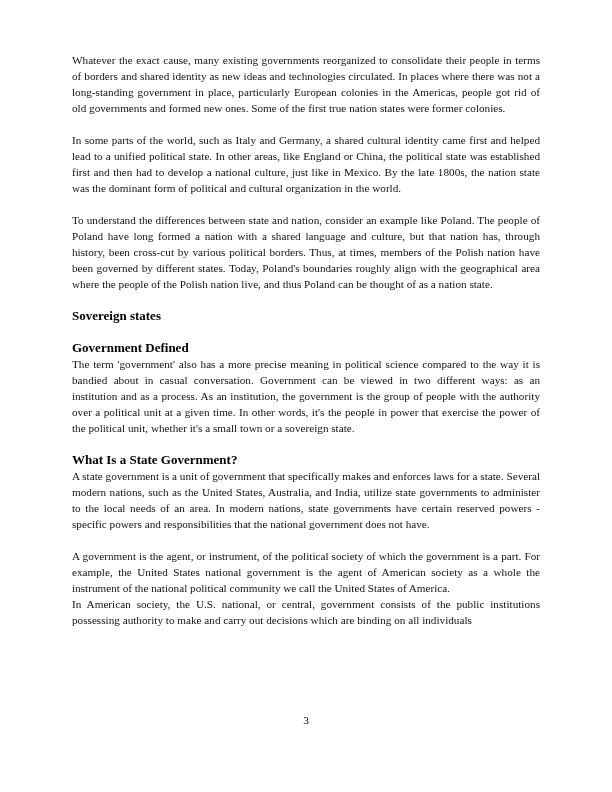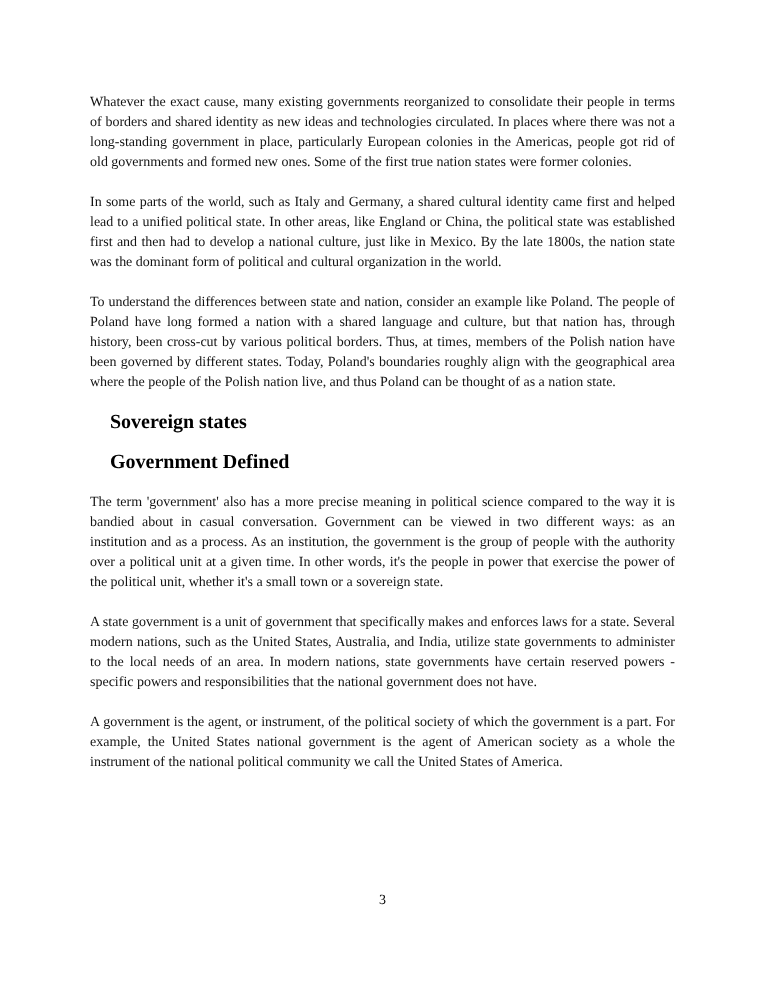--- a/index.html
+++ b/index.html
@@ -12,37 +12,37 @@
     width: 612px;
     height: 792px;
     background: #ffffff;
     overflow: hidden;
     font-family: "Liberation Serif", "DejaVu Serif", serif;
     color: #000000;
   }
   .content {
     position: absolute;
     left: 72px;
-    top: 74px;
+    top: 52px;
     width: 468px;
   }
   p.body-text {
     margin: 0 0 16px 0;
     font-size: 11.2px;
     line-height: 16px;
     text-align: justify;
     text-justify: inter-word;
     color: #121212;
   }
   p.body-text.tight {
     margin-bottom: 0;
   }
   h2.section-heading {
-    margin: 16px;
-    font-size: 16px;
+    margin: 0;
+    font-size: 13px;
     line-height: 16px;
     font-weight: bold;
     text-align: left;
     color: #000000;
   }
   .section-block {
     margin-bottom: 16px;
   }
   b, strong {
     font-weight: normal;
@@ -67,18 +67,20 @@
       <p class="body-text">In some parts of the world, such as Italy and Germany, a shared cultural identity came first and helped lead to a unified political state. In other areas, like England or China, the political state was established first and then had to develop a national culture, just like in Mexico. By the late 1800s, the nation state was the dominant form of political and cultural organization in the world.</p>
       <p class="body-text">To understand the differences between state and nation, consider an example like Poland. The people of Poland have long formed a nation with a shared language and culture, but that nation has, through history, been cross-cut by various political borders. Thus, at times, members of the Polish nation have been governed by different states. Today, Poland's boundaries roughly align with the geographical area where the people of the Polish nation live, and thus Poland can be thought of as a nation state.</p>
       <div class="section-block">
         <h2 class="section-heading">Sovereign states</h2>
       </div>
       <div class="section-block">
         <h2 class="section-heading">Government Defined</h2>
         <p class="body-text tight"><span>The term 'government' also has a more precise meaning in political science compared to the way it is bandied about in casual conversation. Government can be viewed in two different ways: as an institution and as a process. As an institution, </span><b>the government</b><span> is the group of people with the authority over a political unit at a given time. In other words, it's the people in power that exercise the power of the political unit, whether it's a small town or a sovereign state.</span></p>
       </div>
       <div class="section-block">
+        <h2 class="section-heading">What Is a State Government?</h2>
         <p class="body-text tight"><span>A </span><b>state government</b><span> is a unit of government that specifically makes and enforces laws for a state. Several modern nations, such as the United States, Australia, and India, utilize state governments to administer to the local needs of an area. In modern nations, state governments have certain </span><b>reserved powers</b><span> - specific powers and responsibilities that the national government does not have.</span></p>
       </div>
       <p class="body-text tight">A government is the agent, or instrument, of the political society of which the government is a part. For example, the United States national government is the agent of American society as a whole the instrument of the national political community we call the United States of America.</p>
+      <p class="body-text">In American society, the U.S. national, or central, government consists of the public institutions possessing authority to make and carry out decisions which are binding on all individuals</p>
     </div>
   <div class="page-number">3</div>
 </div>
 
 </body></html>

